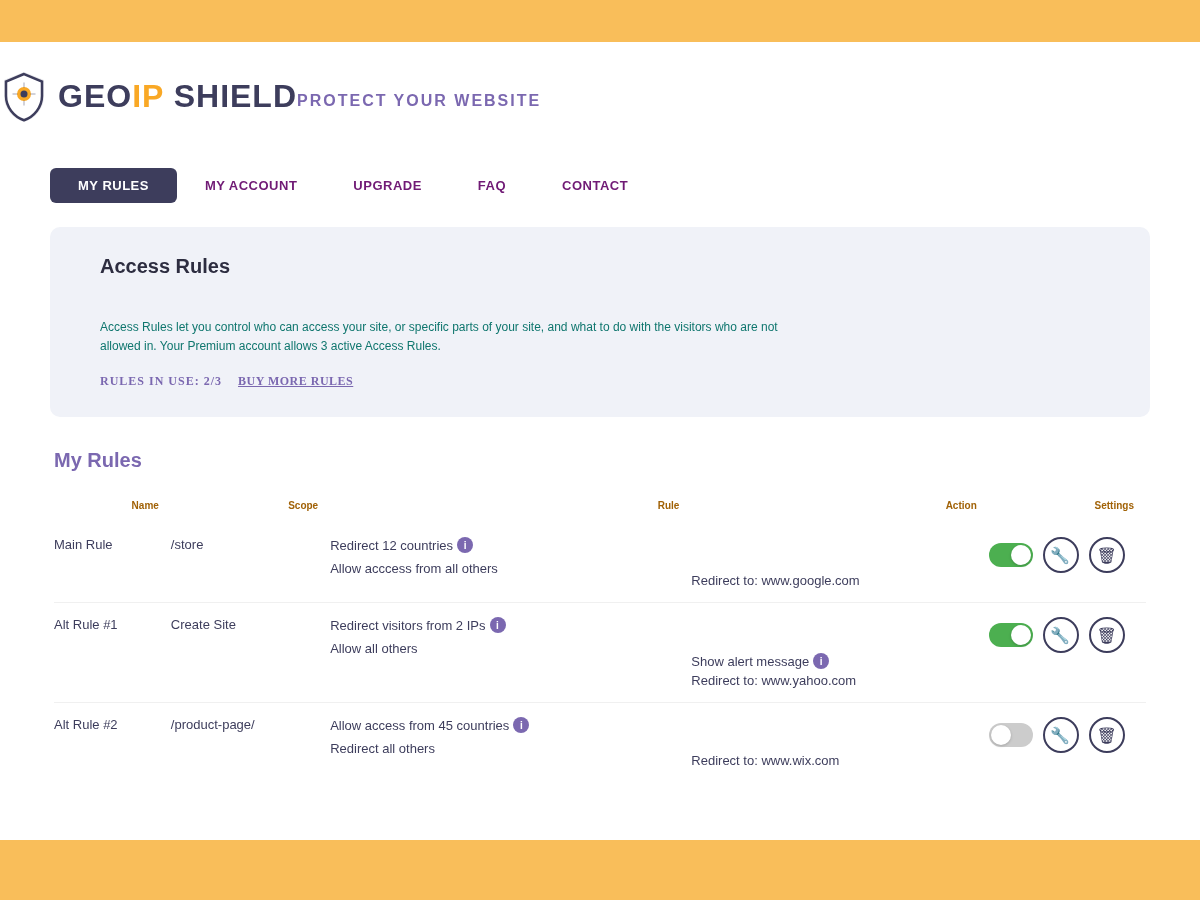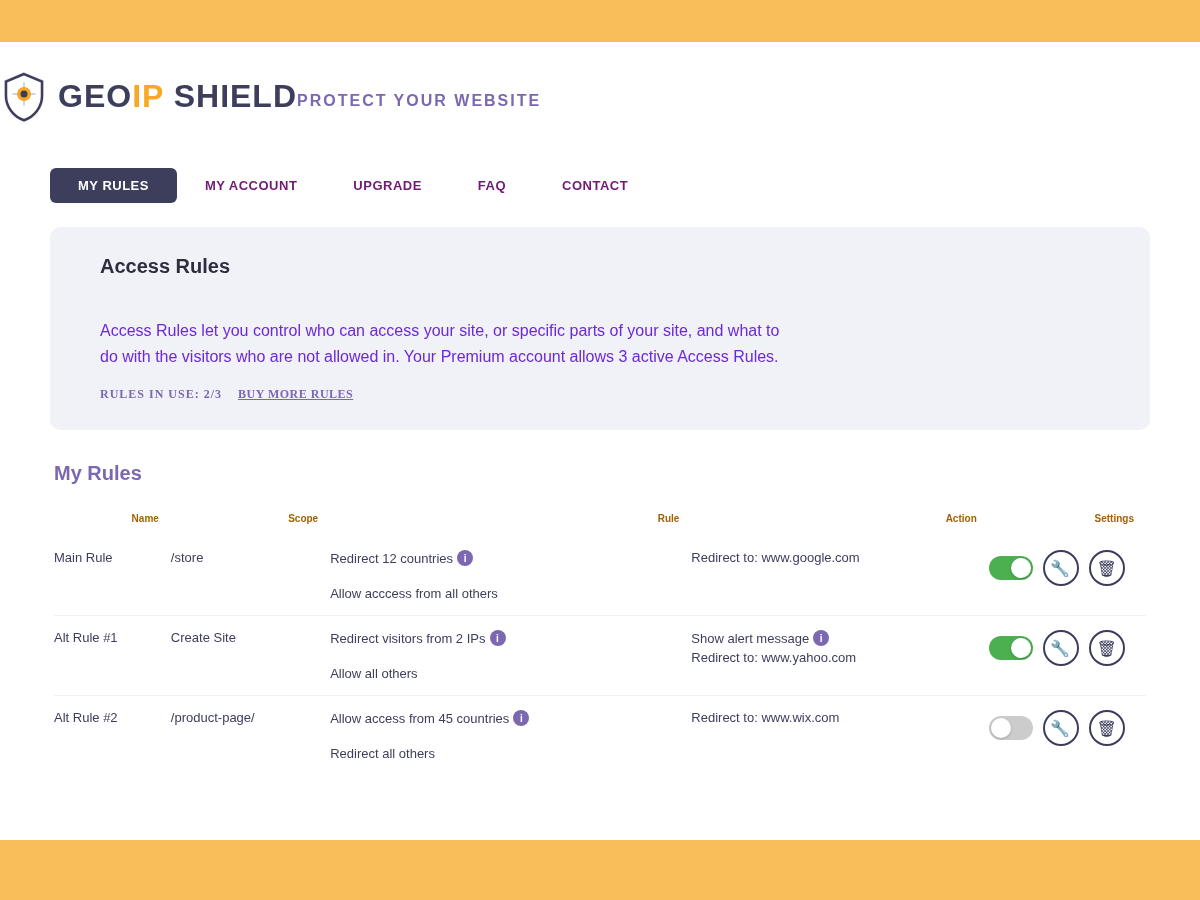--- a/index.html
+++ b/index.html
@@ -126,22 +126,22 @@
     .access-rules-left {}
 
     .access-rules-title {
       font-size: 20px;
       font-weight: 800;
       color: #2d2d40;
       margin-bottom: 14px;
     }
 
     .access-rules-desc {
-      font-size: 16px;
-      color: #6d28d9;
+      font-size: 12px;
+      color: #0f766e;
       max-width: 700px;
       line-height: 1.6;
       margin-bottom: 18px;
       margin-top: 40px;
     }
 
     .rules-in-use {
       display: flex;
       align-items: center;
       gap: 16px;
@@ -214,27 +214,28 @@
       border-bottom: 1px solid #f0f0f0;
     }
 
     .rules-table tr:last-child td {
       border-bottom: none;
     }
 
     .rule-cell {
       display: flex;
       flex-direction: column;
-      gap: 20px;
+      gap: 8px;
     }
 
     .action-cell {
       display: flex;
       flex-direction: column;
       gap: 4px;
+      margin-top: 36px;
     }
 
     .settings-cell {
       display: flex;
       align-items: center;
       gap: 10px;
     }
 
     
     .toggle {

